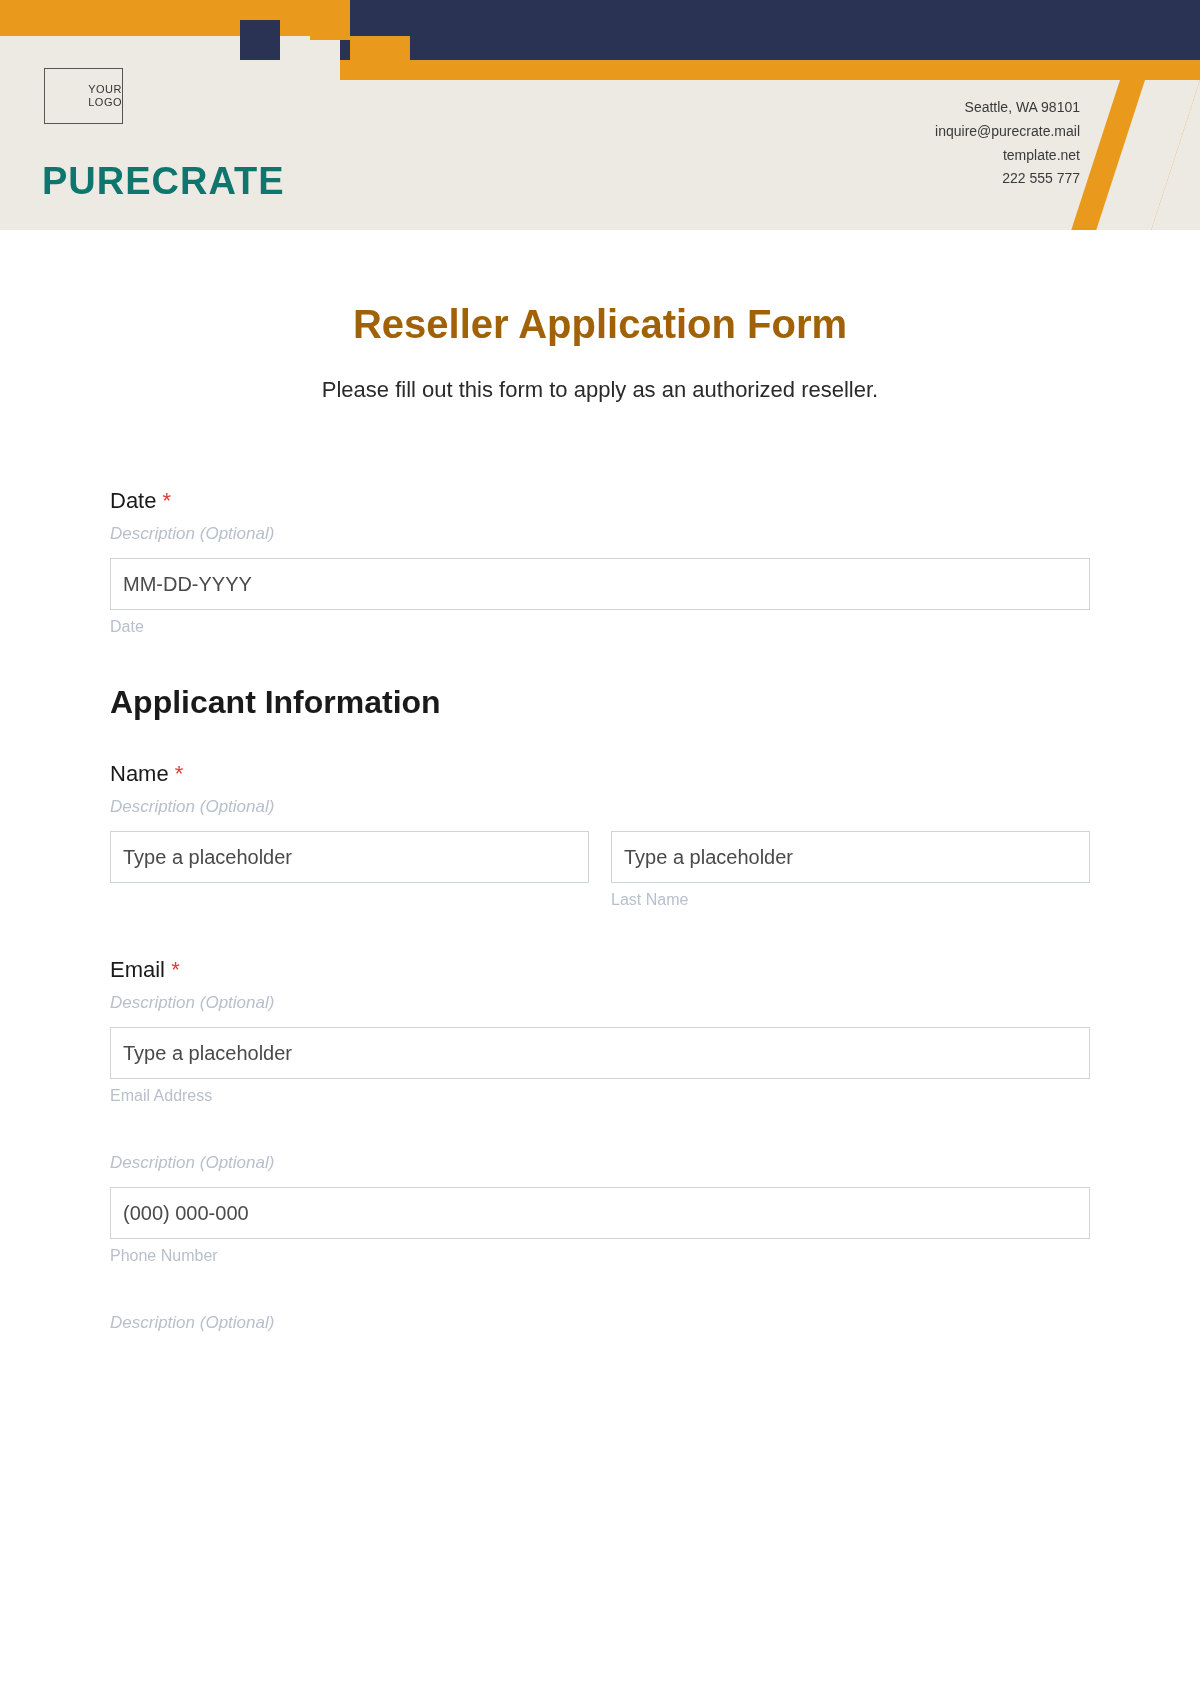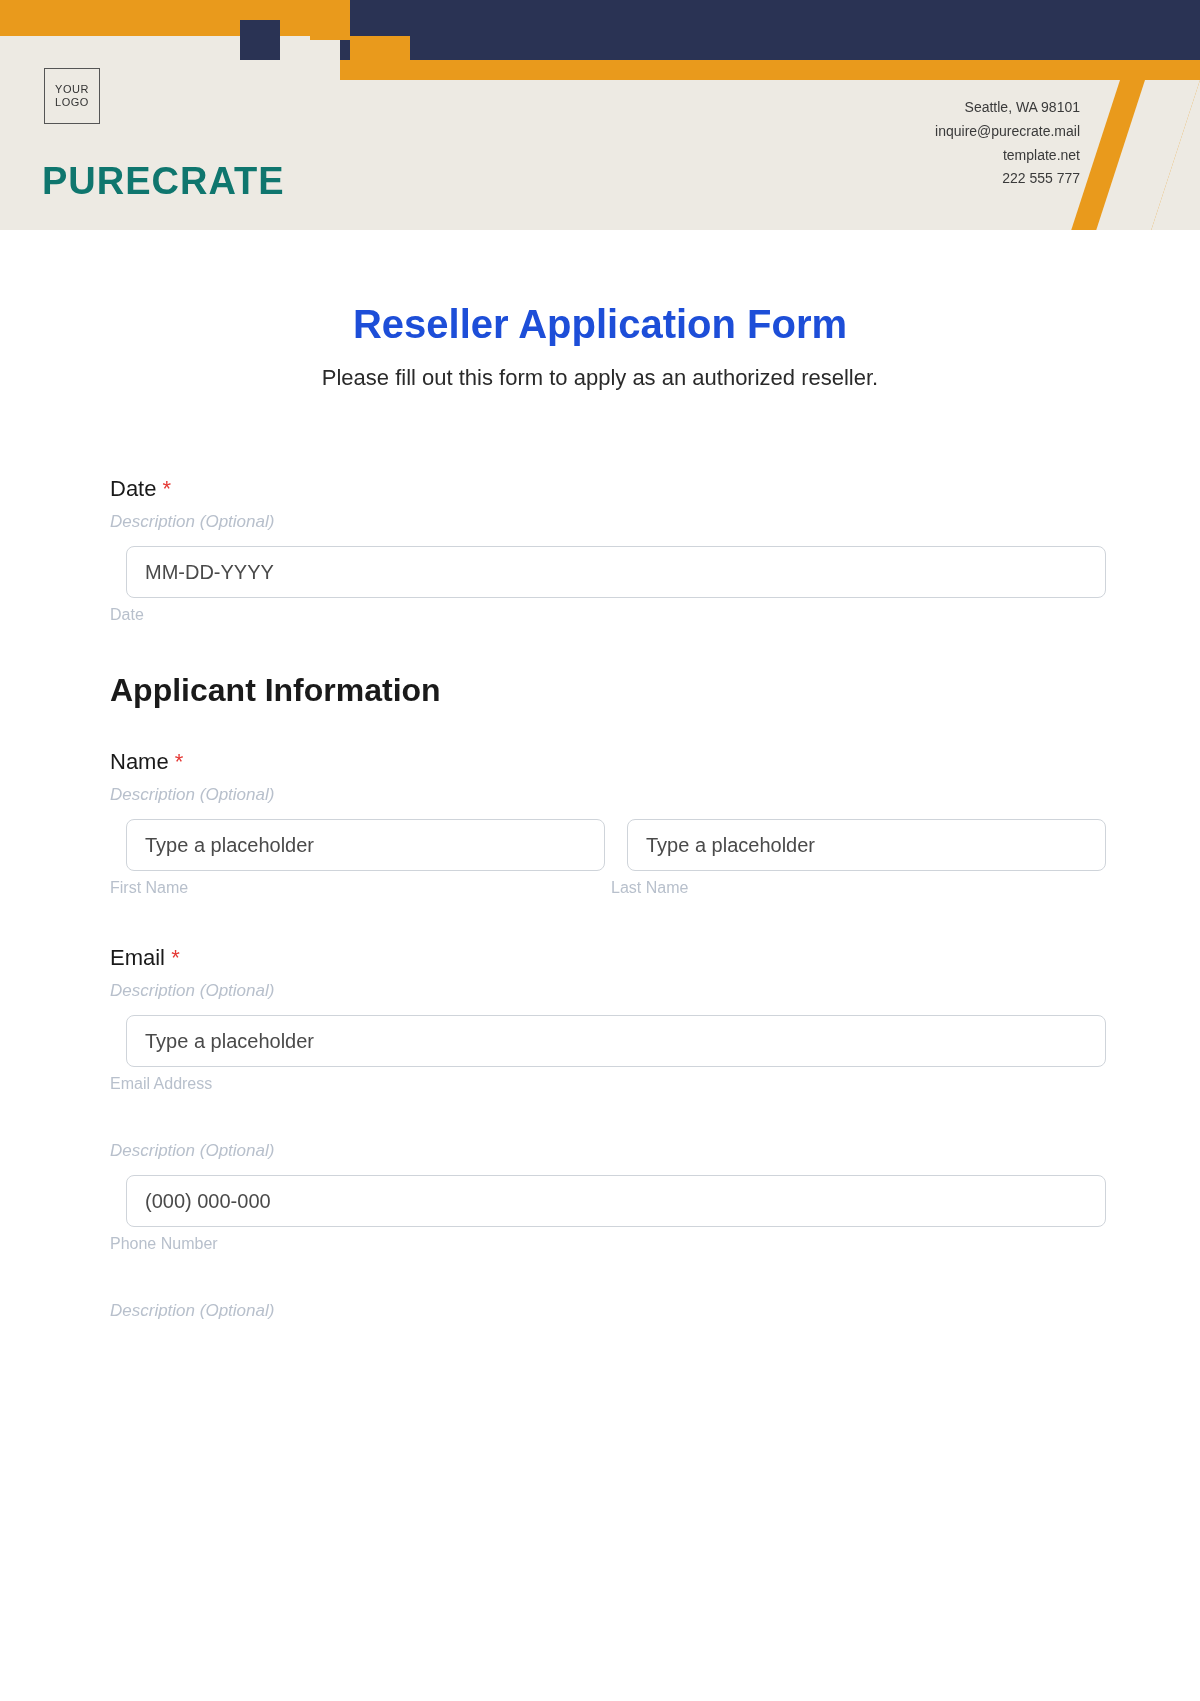--- a/index.html
+++ b/index.html
@@ -74,26 +74,26 @@
     width: 55px;
     height: 150px;
     background: #edeae3;
     transform: skewX(-18deg);
     transform-origin: top right;
   }
   .logo-box {
     position: absolute;
     top: 68px;
     left: 44px;
-    width: 56px;
+    width: 79px;
     height: 56px;
     border: 1.5px solid #555;
     display: flex;
     align-items: center;
-    justify-content: center;
+    justify-content: flex-end;
     text-align: center;
     font-size: 11px;
     line-height: 1.2;
     color: #333;
     letter-spacing: 0.5px;
   }
   .brand {
     position: absolute;
     top: 160px;
     left: 42px;
@@ -112,22 +112,22 @@
     line-height: 1.7;
     color: #3a3a3a;
   }
   .form-wrap {
     padding: 72px 110px 40px 110px;
   }
   .form-title {
     text-align: center;
     font-size: 40px;
     font-weight: 700;
-    color: #1d4ed8;
-    margin-bottom: 18px;
+    color: #a16207;
+    margin-bottom: 30px;
   }
   .form-subtitle {
     text-align: center;
     font-size: 22px;
     color: #2a2a2a;
     margin-bottom: 85px;
   }
   .field {
     margin-bottom: 48px;
   }
@@ -141,27 +141,26 @@
   .field-desc {
     font-size: 17px;
     font-style: italic;
     color: #b8c0cc;
     margin-bottom: 14px;
   }
   .input {
     width: 100%;
     height: 52px;
     border: 1px solid #cfd4da;
-    border-radius: 8px;
-    padding: 0 18px;
+    border-radius: 0;
+    padding: 0 12px;
     font-size: 20px;
     color: #2a2a2a;
     background: #fff;
     font-family: inherit;
-    margin-left: 16px;
   }
   .input::placeholder { color: #4a4a4a; }
   .sublabel {
     font-size: 16px;
     color: #b8c0cc;
     margin-top: 8px;
   }
   .row-2 {
     display: flex;
     gap: 22px;
@@ -218,21 +217,20 @@
 
   <div class="field">
     <div class="field-label">
       <span>Name</span>
       <span class="req">*</span>
     </div>
     <div class="field-desc">Description (Optional)</div>
     <div class="row-2">
       <div>
         <input class="input" type="text" placeholder="Type a placeholder" style="">
-        <div class="sublabel">First Name</div>
       </div>
       <div>
         <input class="input" type="text" placeholder="Type a placeholder" style="">
         <div class="sublabel">Last Name</div>
       </div>
     </div>
   </div>
 
   <div class="field">
     <div class="field-label">

